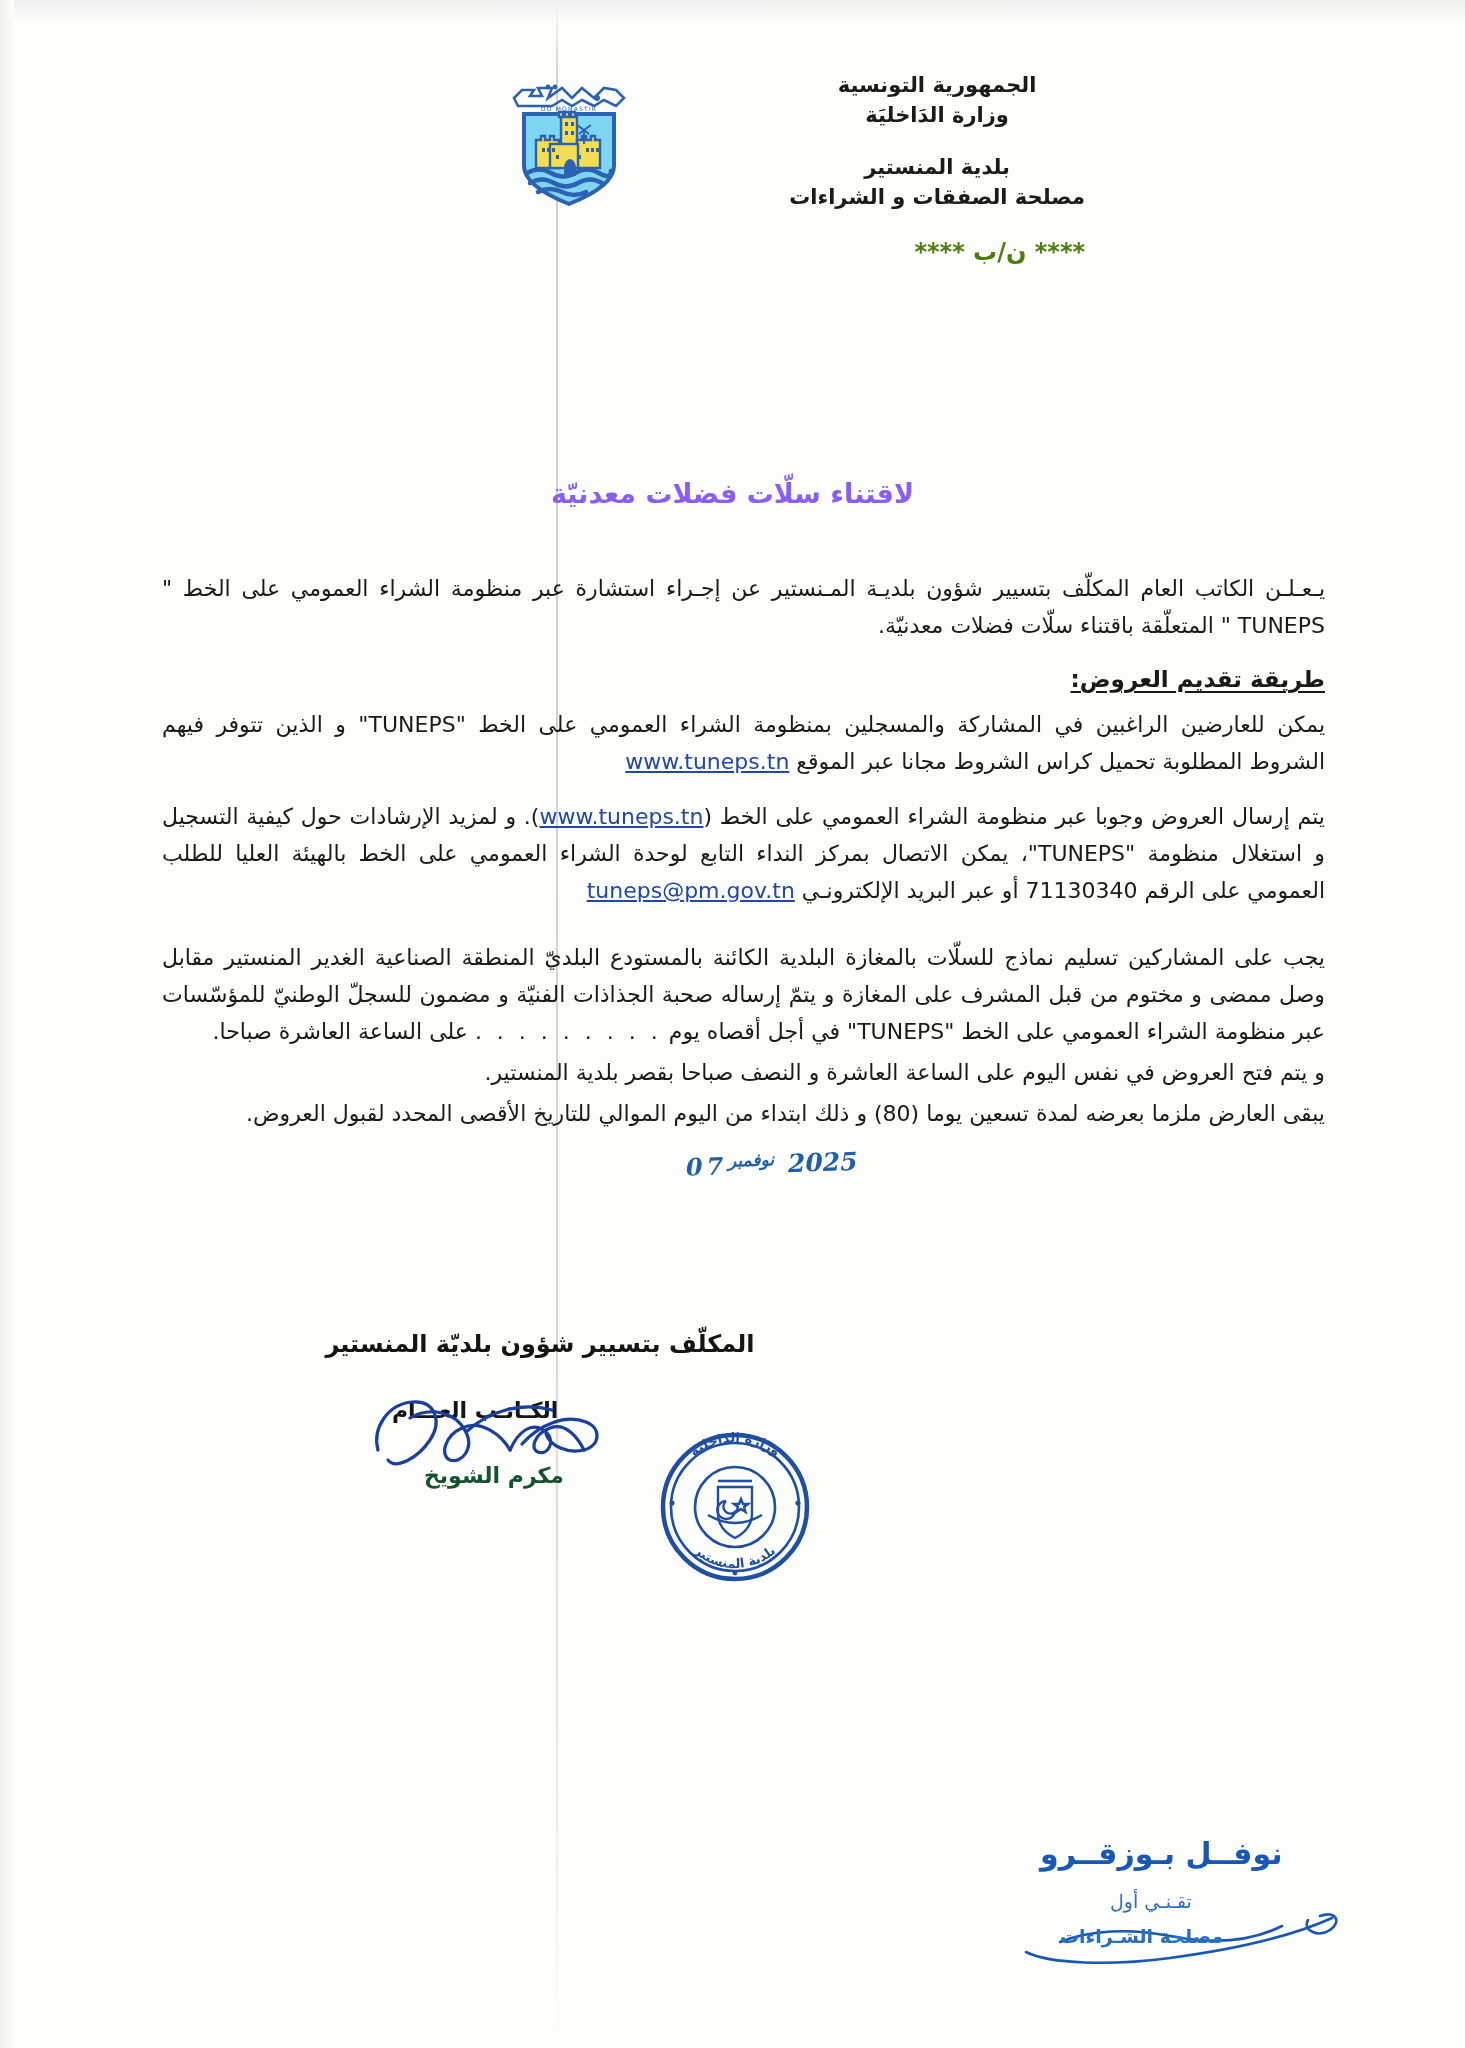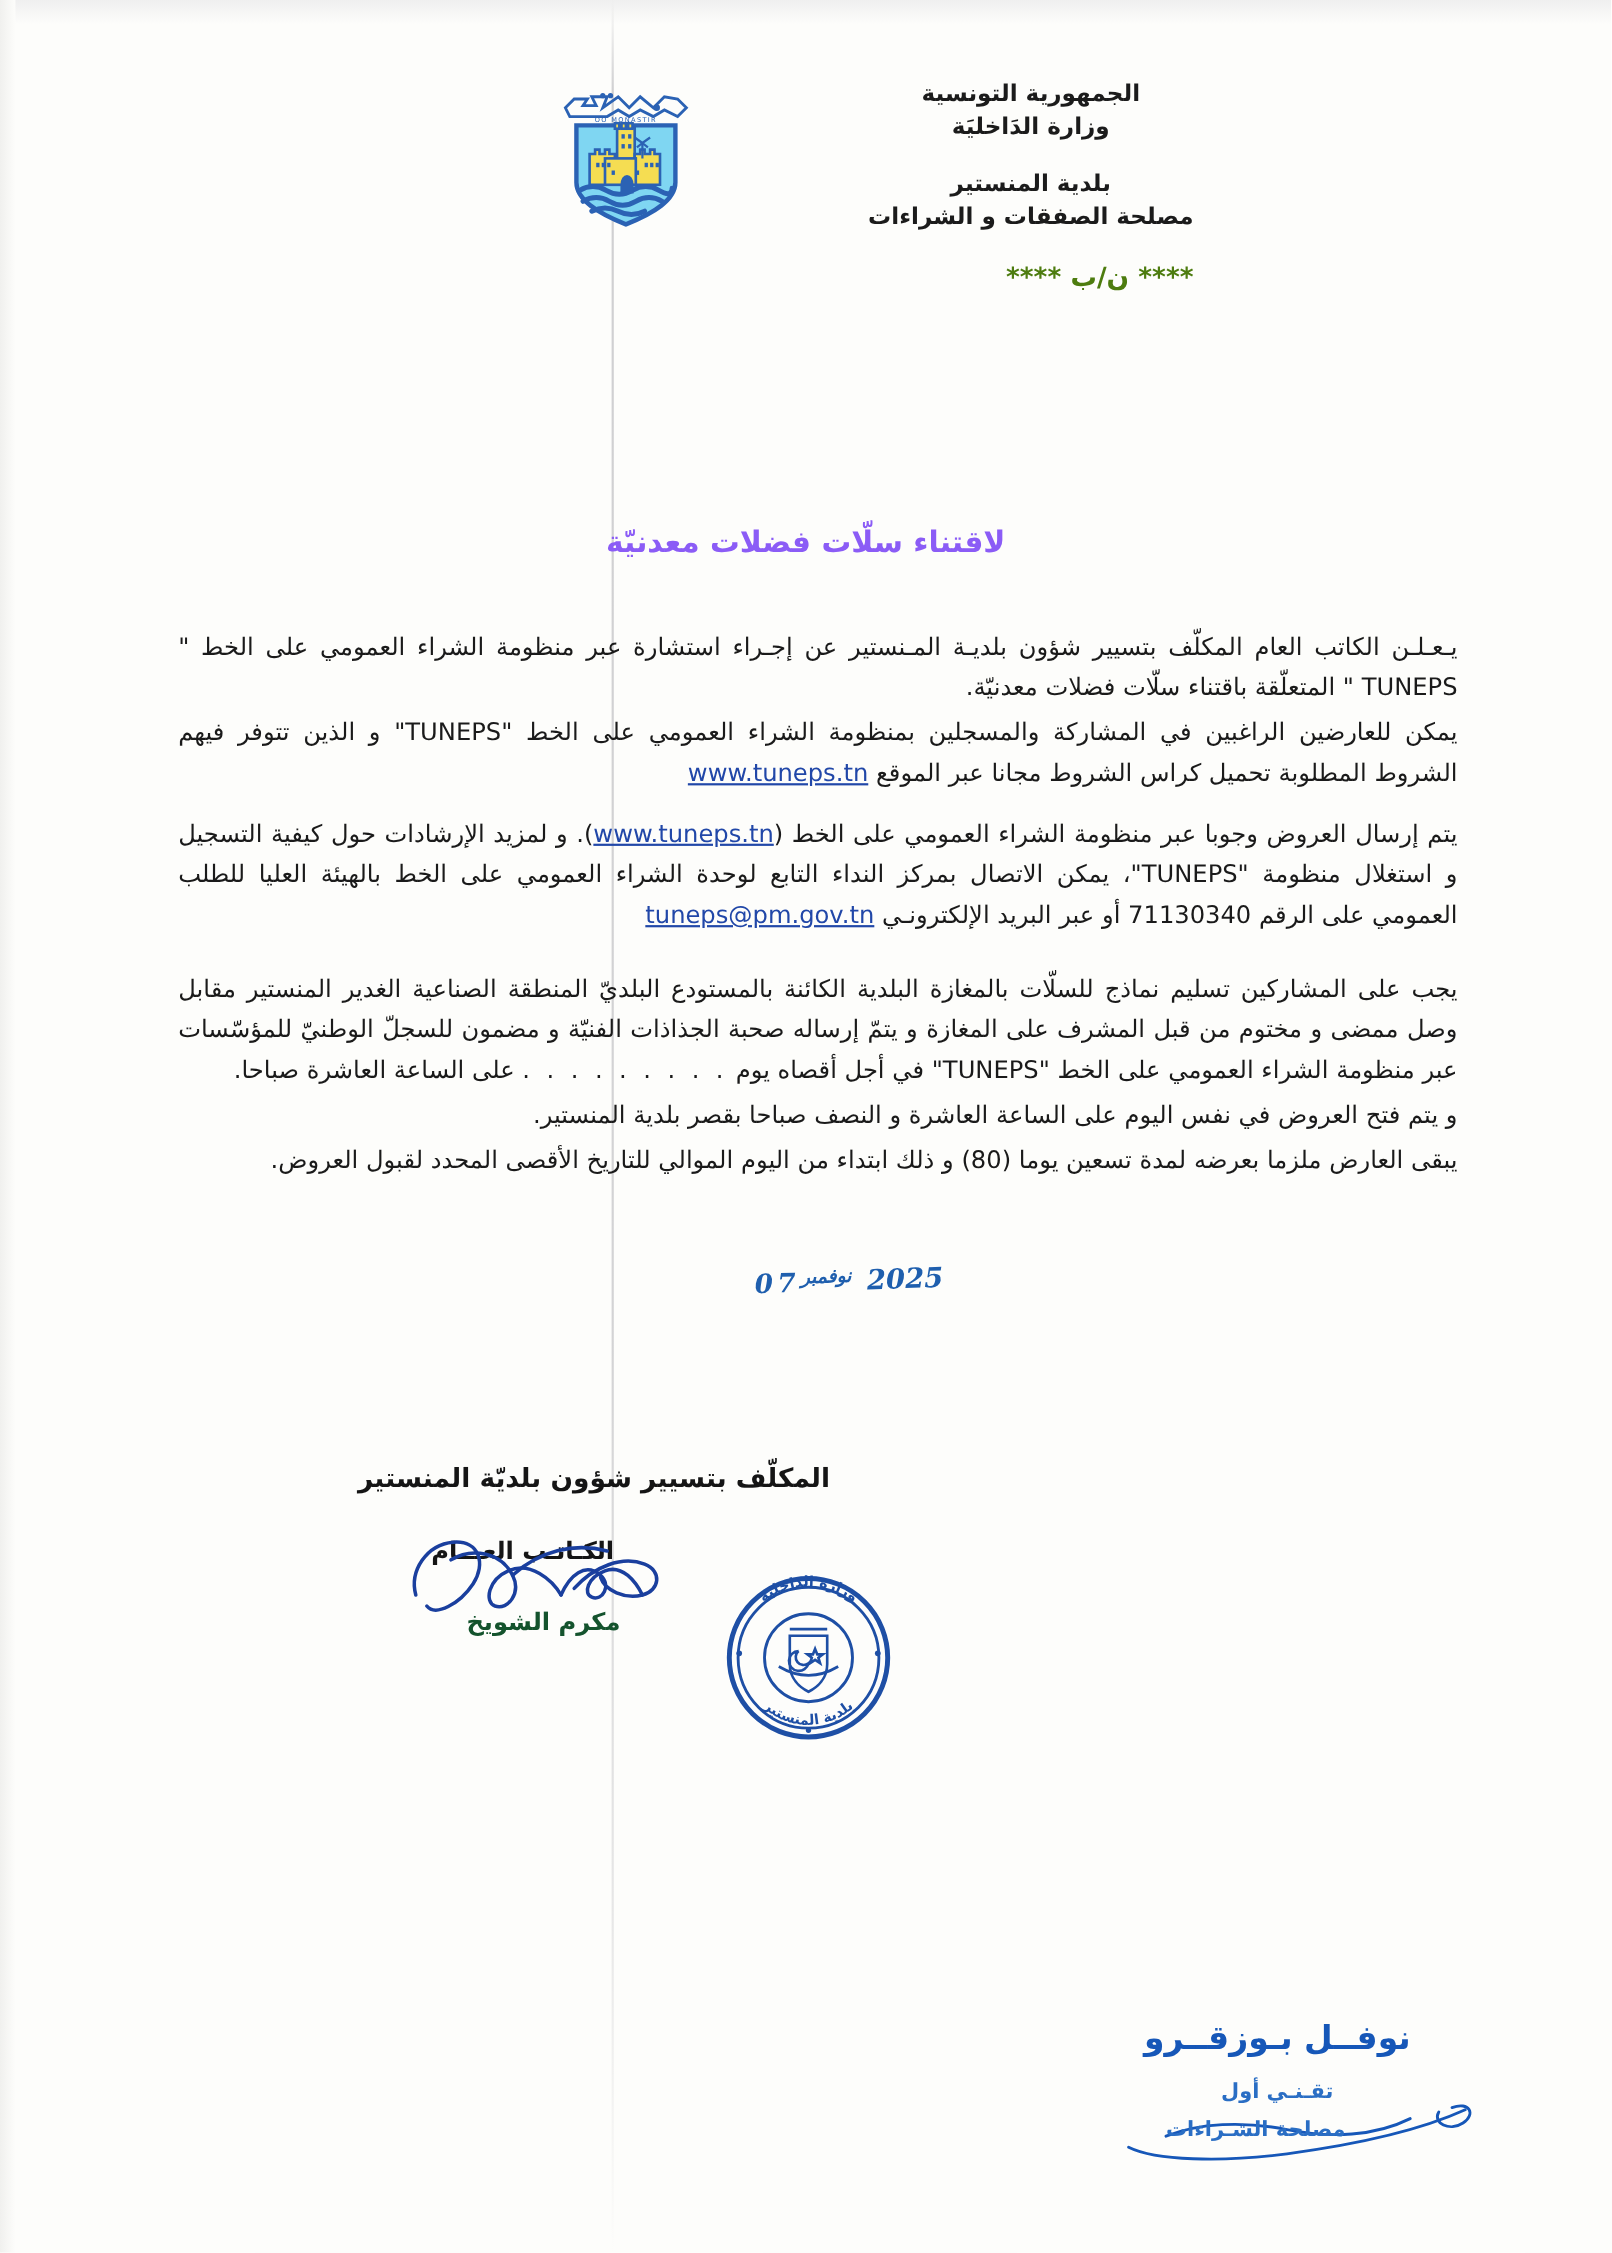--- a/index.html
+++ b/index.html
@@ -213,21 +213,21 @@
     font-weight: bold;
     color: #1657b8;
     letter-spacing: 2px;
     white-space: nowrap;
   }
   .bottom-sig-role1 {
     position: absolute;
     left: 1110px; top: 1890px;
     direction: rtl;
     font-size: 19px;
-    font-weight: bold;
+    font-weight: normal;
     color: #2a6ec4;
     white-space: nowrap;
   }
   .bottom-sig-role2 {
     position: absolute;
     left: 1060px; top: 1925px;
     direction: rtl;
     font-size: 19px;
     font-weight: bold;
     color: #2a6ec4;
@@ -308,20 +308,21 @@
 
     <div class="stars">**** ن/ب ****</div>
   </div>
 
   <div class="title-sub">لاقتناء سلّات فضلات معدنيّة</div>
 
   <div class="body-wrap">
 
     <p class="para">يـعـلـن الكاتب العام المكلّف بتسيير شؤون بلديـة المـنستير عن إجـراء استشارة عبر منظومة الشراء العمومي على الخط  " TUNEPS " المتعلّقة باقتناء سلّات فضلات معدنيّة.</p>
 
+    <div class="section-head">طريقة تقديم العروض:</div>
 
     <p class="para">
       <span>يمكن للعارضين الراغبين في المشاركة والمسجلين بمنظومة الشراء العمومي على الخط "TUNEPS" و الذين تتوفر فيهم الشروط المطلوبة تحميل كراس الشروط مجانا عبر الموقع</span>
       <span class="link">www.tuneps.tn</span>
     </p>
 
     <div class="gap-sm"></div>
 
     <p class="para">
       <span>يتم إرسال العروض وجوبا عبر منظومة الشراء العمومي على الخط (</span><span class="link">www.tuneps.tn</span><span>). و لمزيد الإرشادات حول كيفية التسجيل و استغلال منظومة "TUNEPS"، يمكن الاتصال بمركز النداء التابع لوحدة الشراء العمومي على الخط بالهيئة العليا للطلب العمومي على الرقم 71130340 أو عبر البريد الإلكترونـي</span>

